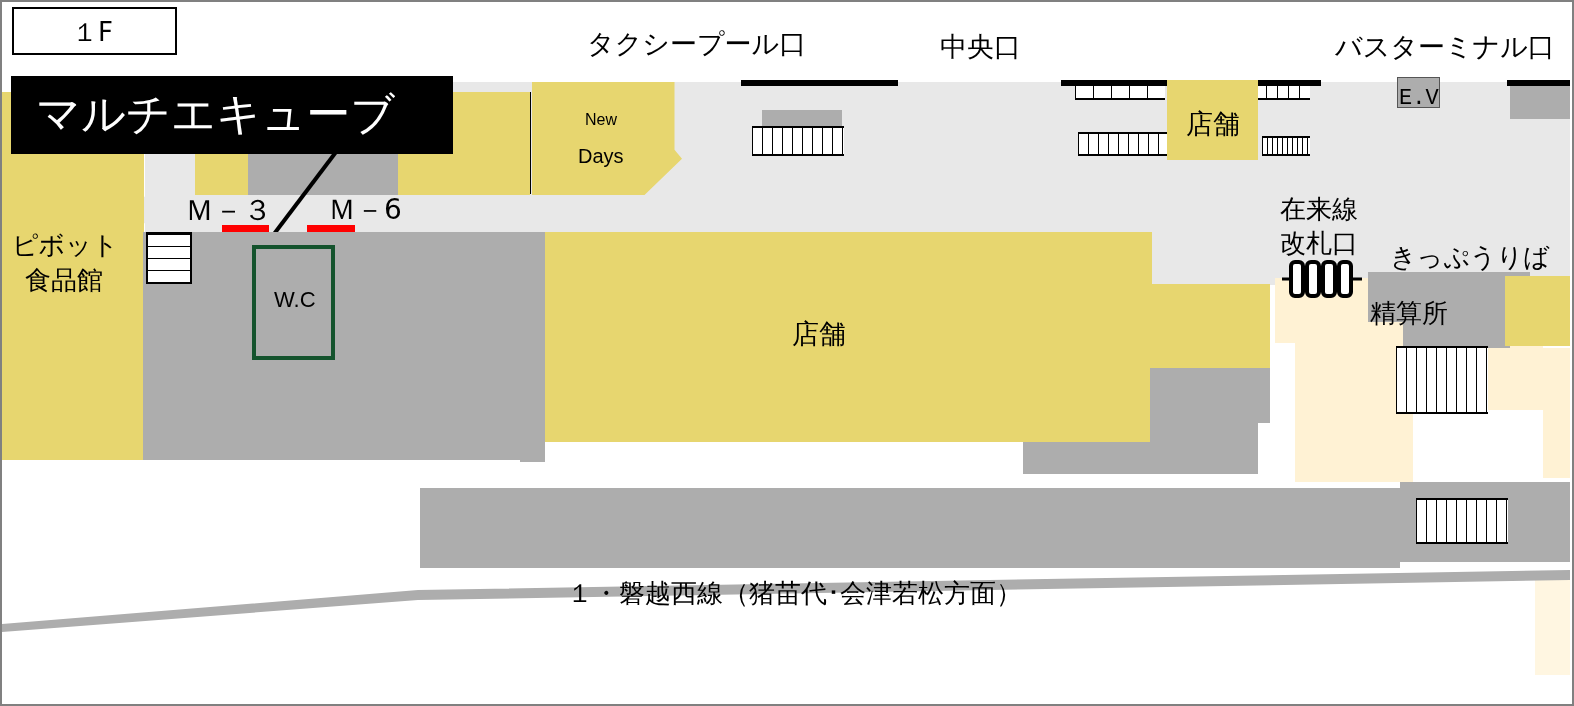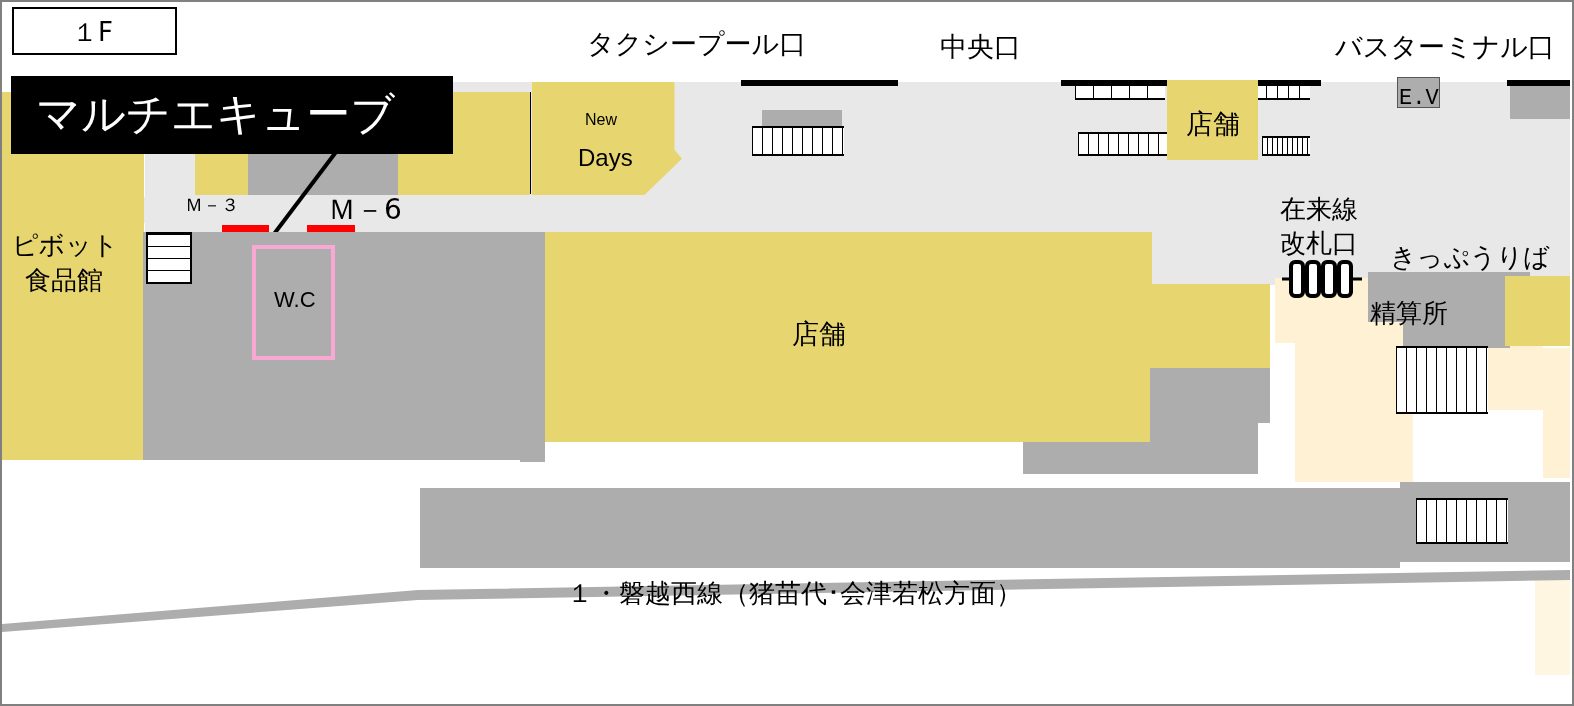--- a/index.html
+++ b/index.html
@@ -34,37 +34,37 @@
 <div class="r lg" style="left:118px;top:190px;width:40px;height:40px;clip-path:polygon(100% 0,100% 100%,0 50%);"></div>
 
 <div class="r yel" style="left:2px;top:92px;width:142px;height:368px;"></div>
 <div class="r yel" style="left:195px;top:150px;width:55px;height:45px;"></div>
 <div class="r gry" style="left:248px;top:150px;width:150px;height:45px;"></div>
 <div class="r yel" style="left:398px;top:92px;width:132px;height:103px;"></div>
 <div class="r" style="left:530px;top:92px;width:1px;height:102px;background:#000;"></div>
 
 <div class="r yel" style="left:532px;top:82px;width:150px;height:113px;clip-path:polygon(0 0,95% 0,95% 60%,100% 68%,75% 100%,0 100%);"></div>
 <span class="lbl" style="left:585px;top:112px;font-size:16px;font-family:Liberation Sans, sans-serif;">New</span>
-<span class="lbl" style="left:578px;top:146px;font-size:24px;font-family:'Liberation Sans',sans-serif;">Days</span>
+<span class="lbl" style="left:578px;top:146px;font-size:20px;font-family:'Liberation Sans',sans-serif;">Days</span>
 
 <div class="r" style="left:11px;top:76px;width:442px;height:78px;background:#000;">
   <span class="lbl" style="left:25px;top:16px;font-size:44px;color:#fff;">マルチエキューブ</span>
 </div>
 <svg class="r" style="left:270px;top:150px;" width="72" height="86">
     <line x1="66" y1="2" x2="4" y2="84" stroke="#000" stroke-width="4"></line>
   </svg>
 
-<span class="lbl" style="left:185px;top:196px;font-size:18px;">Ｍ－３</span>
+<span class="lbl" style="left:185px;top:196px;font-size:29px;">Ｍ－３</span>
 <span class="lbl" style="left:328px;top:196px;font-size:28px;">Ｍ－6</span>
 <div class="r" style="left:222px;top:225px;width:47px;height:20px;background:#ff0000;"></div>
 <div class="r" style="left:307px;top:225px;width:48px;height:20px;background:#ff0000;"></div>
 
 <div class="r gry" style="left:143px;top:232px;width:402px;height:228px;"></div>
 <div class="stairs h" style="left:146px;top:232px;width:46px;height:52px;background-color:#fff;"></div>
-<div class="r" style="left:252px;top:245px;width:83px;height:115px;border:4px solid #f9a8d4;box-sizing:border-box;">
+<div class="r" style="left:252px;top:245px;width:83px;height:115px;border:4px solid #14532d;box-sizing:border-box;">
   <span class="lbl" style="left:18px;top:40px;font-size:22px;font-family:'Liberation Sans',sans-serif;">W.C</span>
 </div>
 <span class="lbl" style="left:12px;top:232px;font-size:26px;">ピボット</span>
 <span class="lbl" style="left:25px;top:267px;font-size:26px;">食品館</span>
 
 <div class="doorbar" style="left:741px;top:80px;width:157px;"></div>
 <div class="r gry" style="left:762px;top:110px;width:80px;height:18px;"></div>
 <div class="stairs v" style="left:752px;top:126px;width:92px;height:30px;"></div>
 
 <div class="doorbar" style="left:1061px;top:80px;width:260px;"></div>

